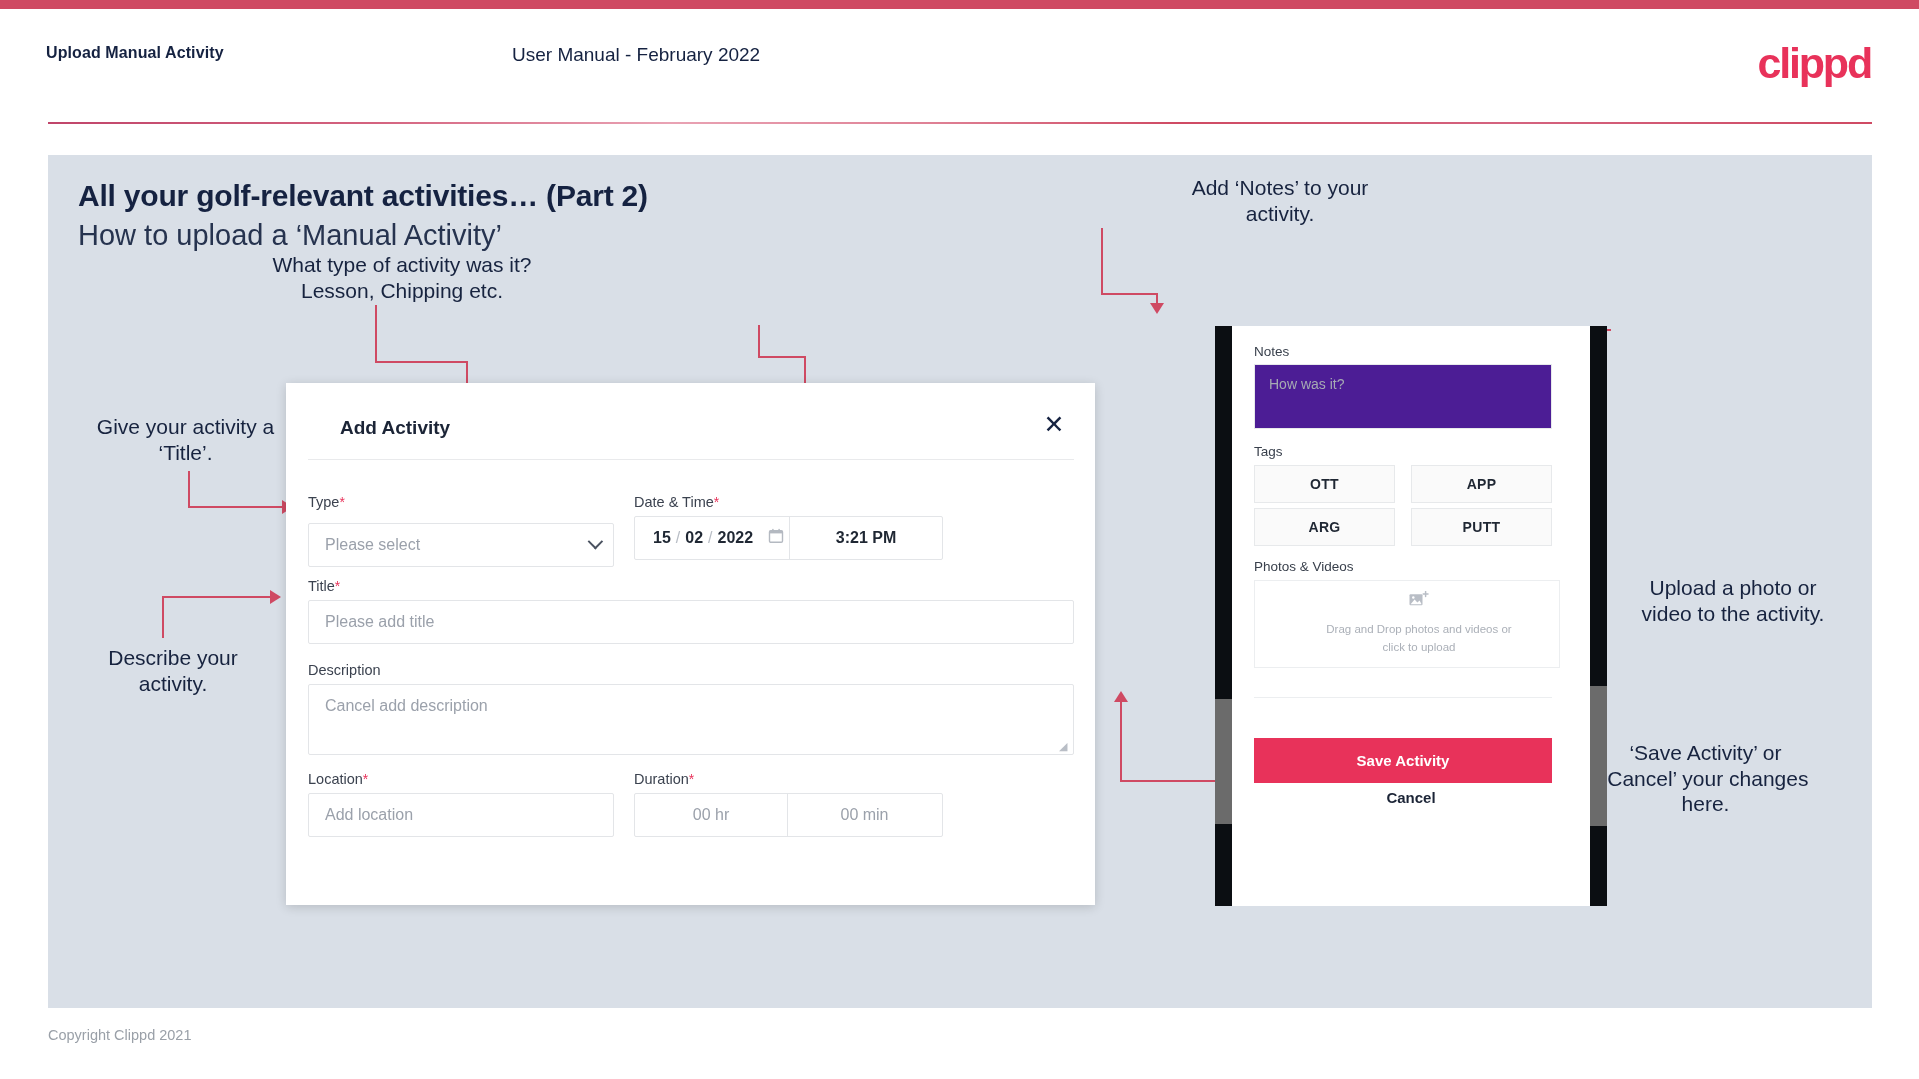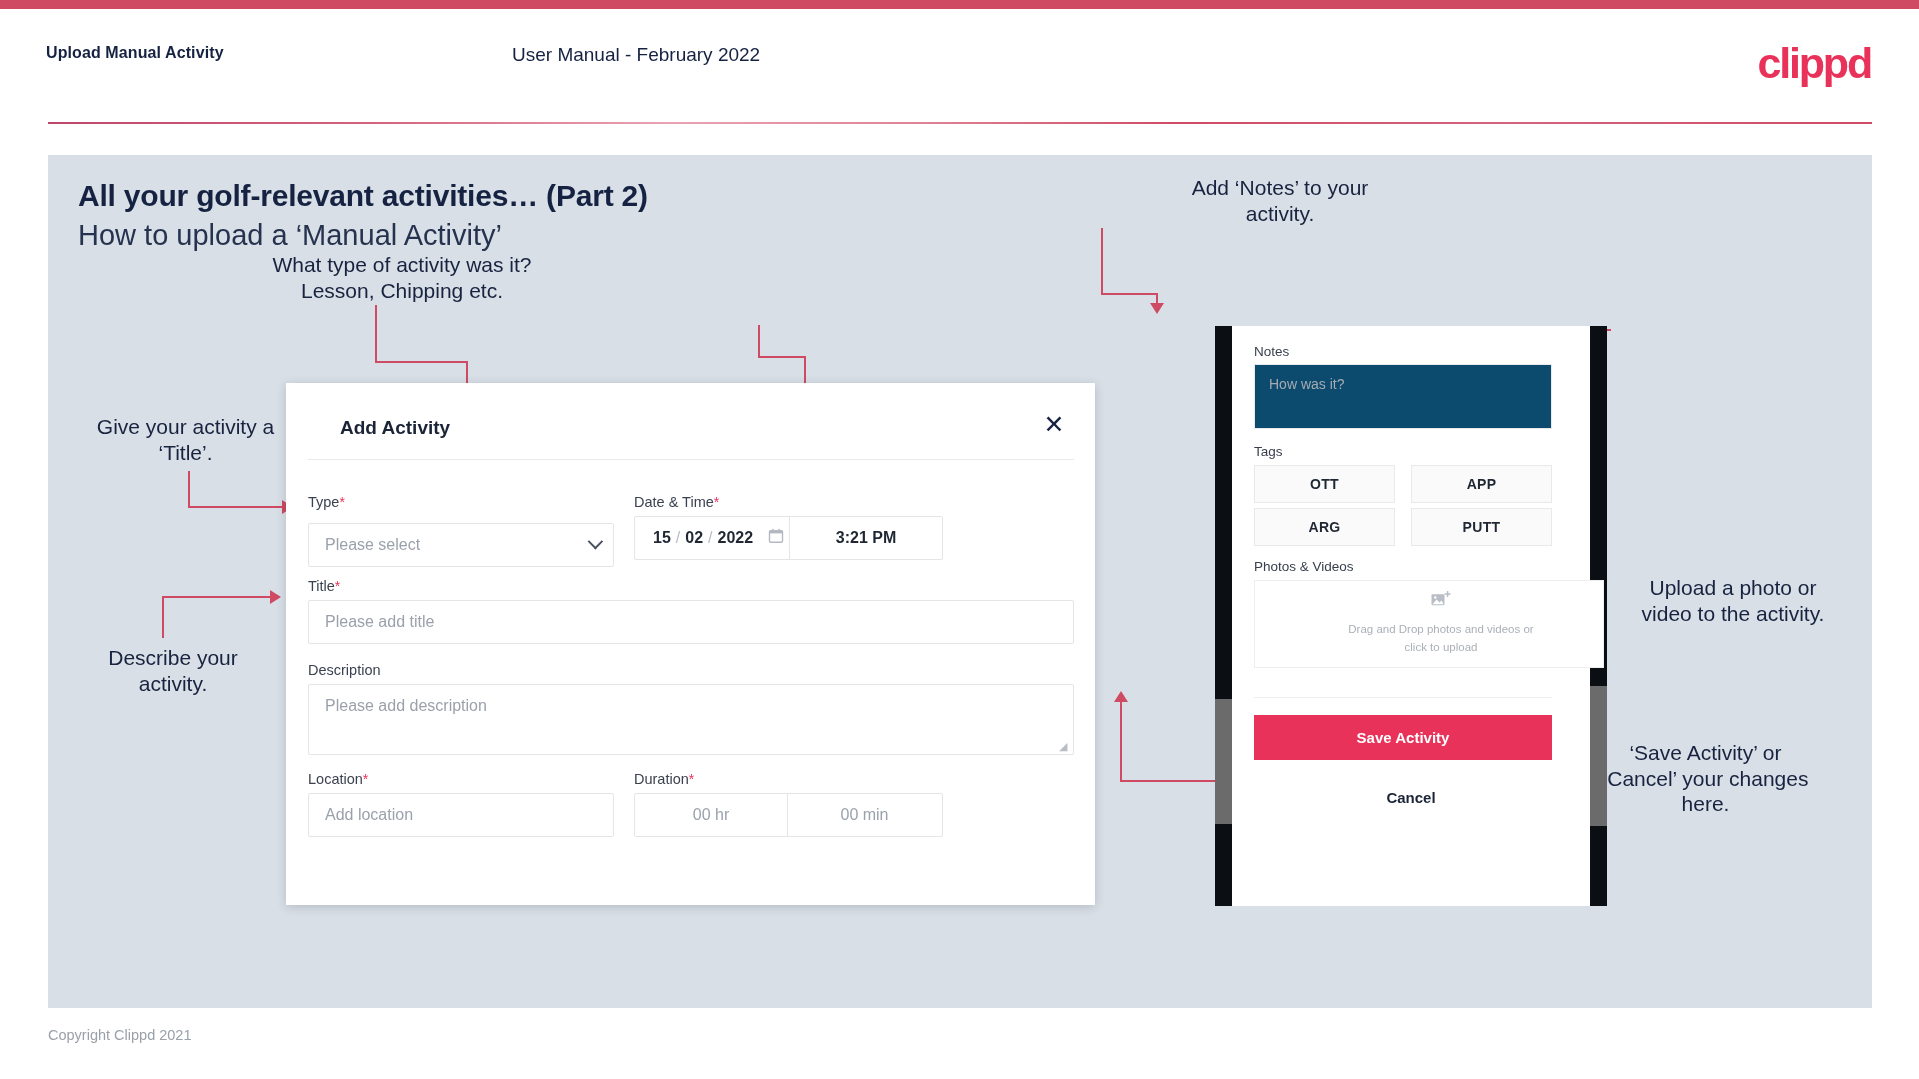--- a/index.html
+++ b/index.html
@@ -132,21 +132,21 @@
     position: absolute; left: 0; top: 373px; width: 17px; height: 125px; background: #6b6b6b;
   }
   .btn-vol-r {
     position: absolute; right: 0; top: 360px; width: 17px; height: 140px; background: #6b6b6b;
   }
   .screen {
     position: absolute; left: 17px; top: 0; width: 358px; height: 580px; background: #fff;
   }
   .ph-label { position: absolute; font-size: 13.5px; color: #39404c; }
   .ph-inp {
-    position: absolute; border: 1px solid #e7e9eb; background: #0c4a6e;
+    position: absolute; border: 1px solid #e7e9eb; background: #4c1d95;
     font-size: 14px; color: #a6abb3; padding: 11px 8px 0 14px;
   }
   .tag {
     position: absolute; border: 1px solid #e7e9eb; background: #fafafa;
     display: flex; align-items: center; justify-content: center;
     font-size: 14px; font-weight: 700; color: #1f2733; letter-spacing:.3px;
   }
   .dropzone {
     position: absolute; border: 1px solid #eceef0; background: #fff;
     display: flex; flex-direction: column; align-items: center; justify-content: center;
@@ -287,21 +287,21 @@
 
     <div class="fld-label" style="left:22px; top:195px;">
       <span>Title</span><span class="req">*</span>
     </div>
     <div class="inp" style="left:22px; top:217px; width:766px; height:44px;">
       <span>Please add title</span>
     </div>
 
     <div class="fld-label" style="left:22px; top:279px;">Description</div>
     <div class="inp ta" style="left:22px; top:301px; width:766px; height:71px;">
-      <span>Please add description</span>
+      <span>Cancel add description</span>
       <span class="ta-grip">◢</span>
     </div>
 
     <div class="fld-label" style="left:22px; top:388px;">
       <span>Location</span><span class="req">*</span>
     </div>
     <div class="inp" style="left:22px; top:410px; width:306px; height:44px;">
       <span>Add location</span>
     </div>
 
@@ -340,36 +340,36 @@
       </div>
       <div class="tag" style="left:22px; top:182px; width:141px; height:38px;">
         <span>ARG</span>
       </div>
       <div class="tag" style="left:179px; top:182px; width:141px; height:38px;">
         <span>PUTT</span>
       </div>
 
       <div class="ph-label" style="left:22px; top:233px;">Photos &amp; Videos</div>
 
-      <div class="dropzone" style="left:22px; top:254px; width:350px; height:88px;padding-left:24px;">
+      <div class="dropzone" style="left:22px; top:254px; width:306px; height:88px;padding-left:24px;">
         <span style="margin-bottom:6px;">
           <svg width="20" height="18" viewBox="0 0 20 18">
             <rect x="0.5" y="3.2" width="13" height="11" rx="1" fill="#b9bec6"></rect>
             <circle cx="4.3" cy="6.6" r="1.25" fill="#fff"></circle>
             <path d="M1.6 13.2 L5.6 8.6 L8.4 11.6 L10.6 9.5 L12.6 13.2 Z" fill="#fff"></path>
             <path d="M16.6 0.6 L16.6 5.4 M14.2 3.0 L19.0 3.0" stroke="#b9bec6" stroke-width="1.5" stroke-linecap="round"></path>
           </svg>
         </span>
         <span>Drag and Drop photos and videos or</span>
         <span>click to upload</span>
       </div>
 
       <div class="ph-rule" style="left:22px; top:371px; width:298px;"></div>
 
-      <div class="save-btn" style="left:22px; top:389px; width:298px; height:45px;">
+      <div class="save-btn" style="left:22px; top:412px; width:298px; height:45px;">
         <span>Save Activity</span>
       </div>
 
       <div class="cancel-btn" style="left:0; top:463px;">
         <span>Cancel</span>
       </div>
     </div>
   </div>
 
   <div class="footer">Copyright Clippd 2021</div>

